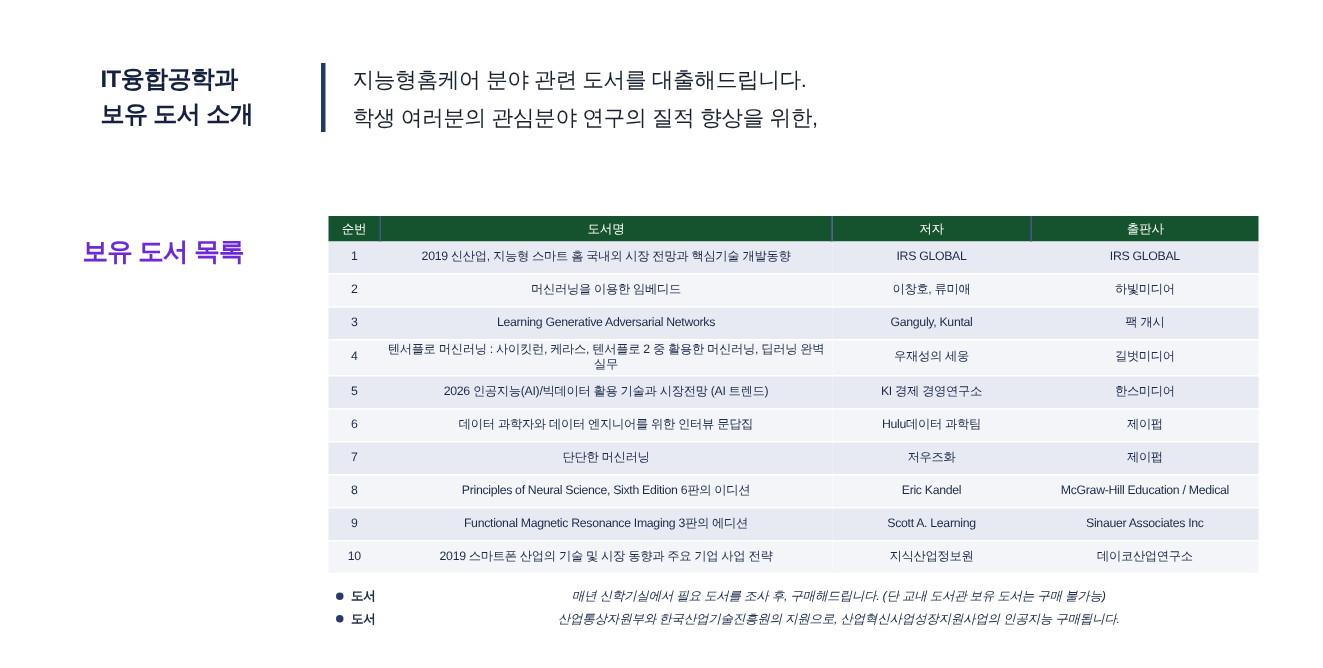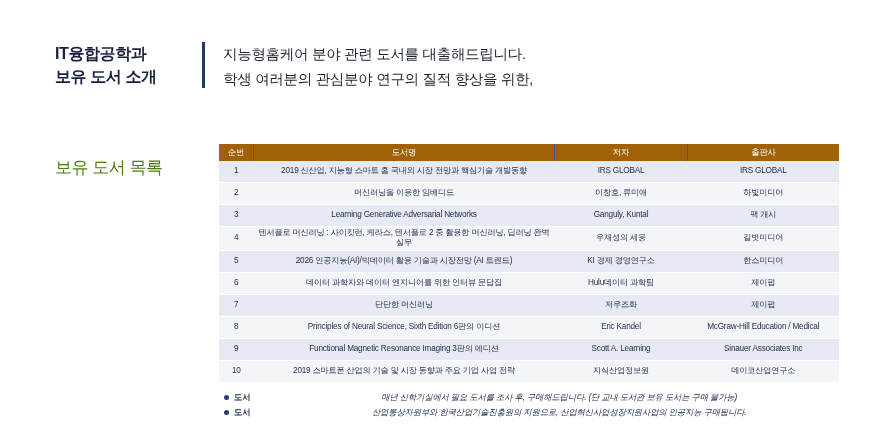--- a/index.html
+++ b/index.html
@@ -16,21 +16,21 @@
   }
   .page {
     position: relative;
     width: 882px;
     height: 445px;
   }
 
   
   .header {
     position: absolute;
-    left: 55px;
+    left: 67px;
     top: 42px;
     width: 790px;
     display: flex;
     align-items: flex-start;
   }
   .header-title {
     width: 150px;
     flex: 0 0 150px;
     font-size: 16px;
     font-weight: bold;
@@ -51,41 +51,41 @@
     color: #1b2330;
     letter-spacing: -0.3px;
   }
 
   
   .section-title {
     position: absolute;
     left: 55px;
     top: 156px;
     font-size: 17px;
-    font-weight: normal;
-    color: #4d7c0f;
+    font-weight: bold;
+    color: #6d28d9;
     letter-spacing: -0.5px;
   }
 
   
   .table-wrap {
     position: absolute;
     left: 219px;
     top: 144px;
     width: 617px;
   }
   table.booklist {
     border-collapse: collapse;
     width: 100%;
     table-layout: fixed;
     font-size: 8.2px;
     color: #1c2a4a;
   }
   table.booklist thead th {
-    background: #a16207;
+    background: #14532d;
     color: #ffffff;
     font-weight: normal;
     font-size: 8.4px;
     height: 17px;
     padding: 0;
     text-align: center;
     letter-spacing: -0.2px;
     border-right: 1px solid #47558a;
   }
   table.booklist thead th:last-child {

